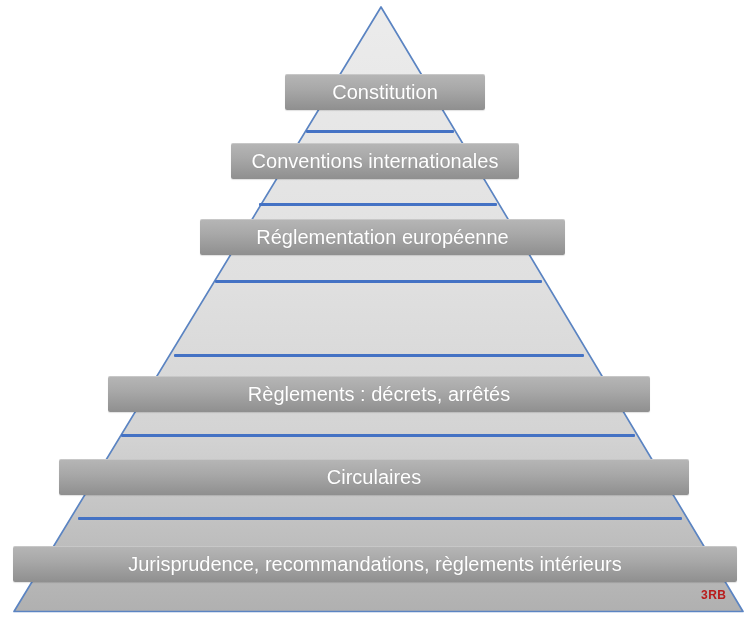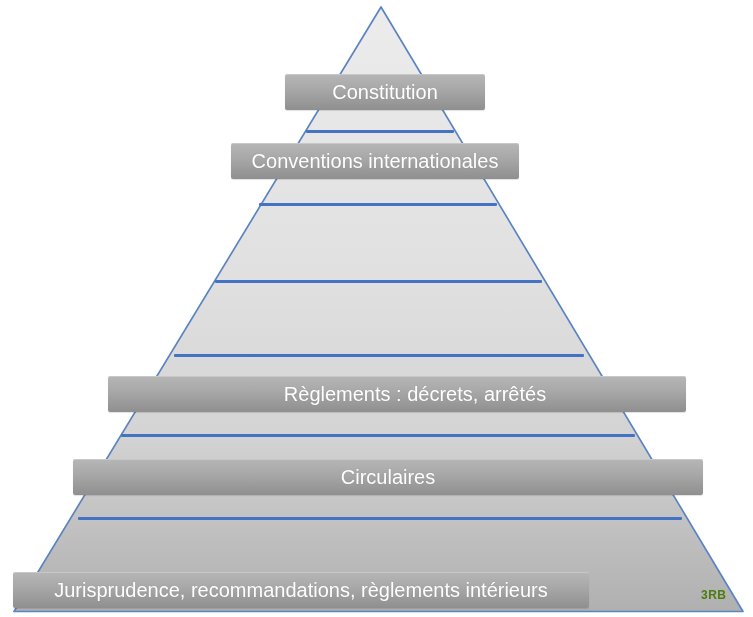--- a/index.html
+++ b/index.html
@@ -50,28 +50,28 @@
     color: #ffffff;
     font-size: 20px;
     line-height: 1;
     white-space: nowrap;
     text-shadow: 0 0 1px rgba(120,120,120,0.4);
   }
   .bar-1 { left: 285px; top:  74px; width: 200px; }
   .bar-2 { left: 231px; top: 143px; width: 288px; }
   .bar-3 { left: 200px; top: 219px; width: 365px; }
   .bar-4 { left: 153px; top: 298px; width: 450px; }
-  .bar-5 { left: 108px; top: 376px; width: 542px; padding-left: 36px; }
-  .bar-6 { left:  73px; top: 459px; width: 630px; }
-  .bar-7 { left:  13px; top: 572px; width: 576px; }
+  .bar-5 { left: 108px; top: 376px; width: 542px; }
+  .bar-6 { left:  59px; top: 459px; width: 630px; }
+  .bar-7 { left:  13px; top: 546px; width: 724px; }
   .watermark {
     position: absolute;
     left: 701px;
     top: 588px;
-    color: #4d7c0f;
+    color: #b91c1c;
     font-size: 12px;
     font-weight: 700;
     letter-spacing: 0.5px;
   }
 </style>
 </head>
 <body>
 
 <div class="stage">
 
@@ -93,20 +93,23 @@
   <div class="divider line-4"></div>
   <div class="divider line-5"></div>
   <div class="divider line-6"></div>
 
   <div class="bar bar-1">
     <span>Constitution</span>
   </div>
   <div class="bar bar-2">
     <span>Conventions internationales</span>
   </div>
+  <div class="bar bar-3">
+    <span>Réglementation européenne</span>
+  </div>
   <div class="bar bar-5">
     <span>Règlements : décrets, arrêtés</span>
   </div>
   <div class="bar bar-6">
     <span>Circulaires</span>
   </div>
   <div class="bar bar-7">
     <span>Jurisprudence, recommandations, règlements intérieurs</span>
   </div>
 

